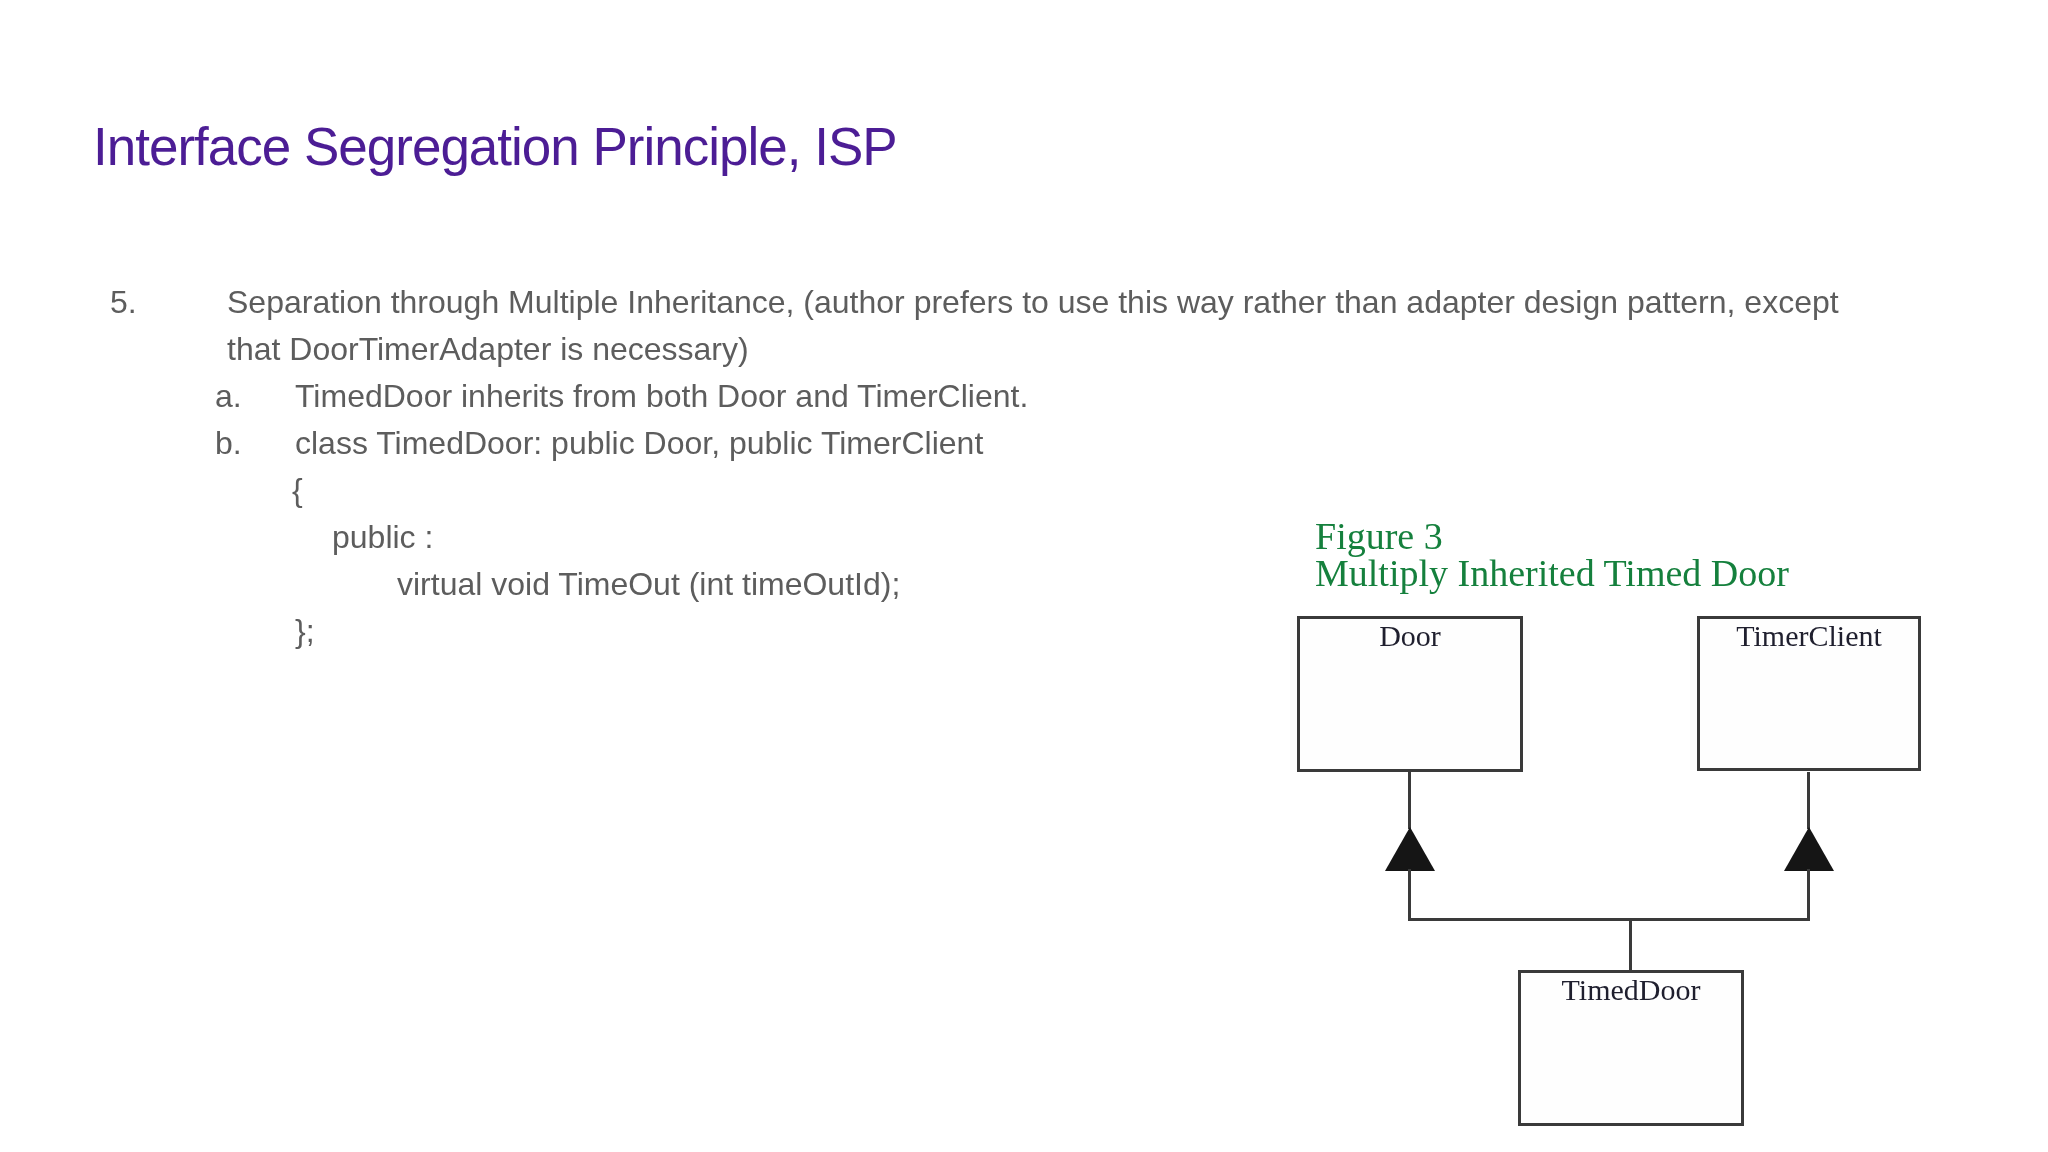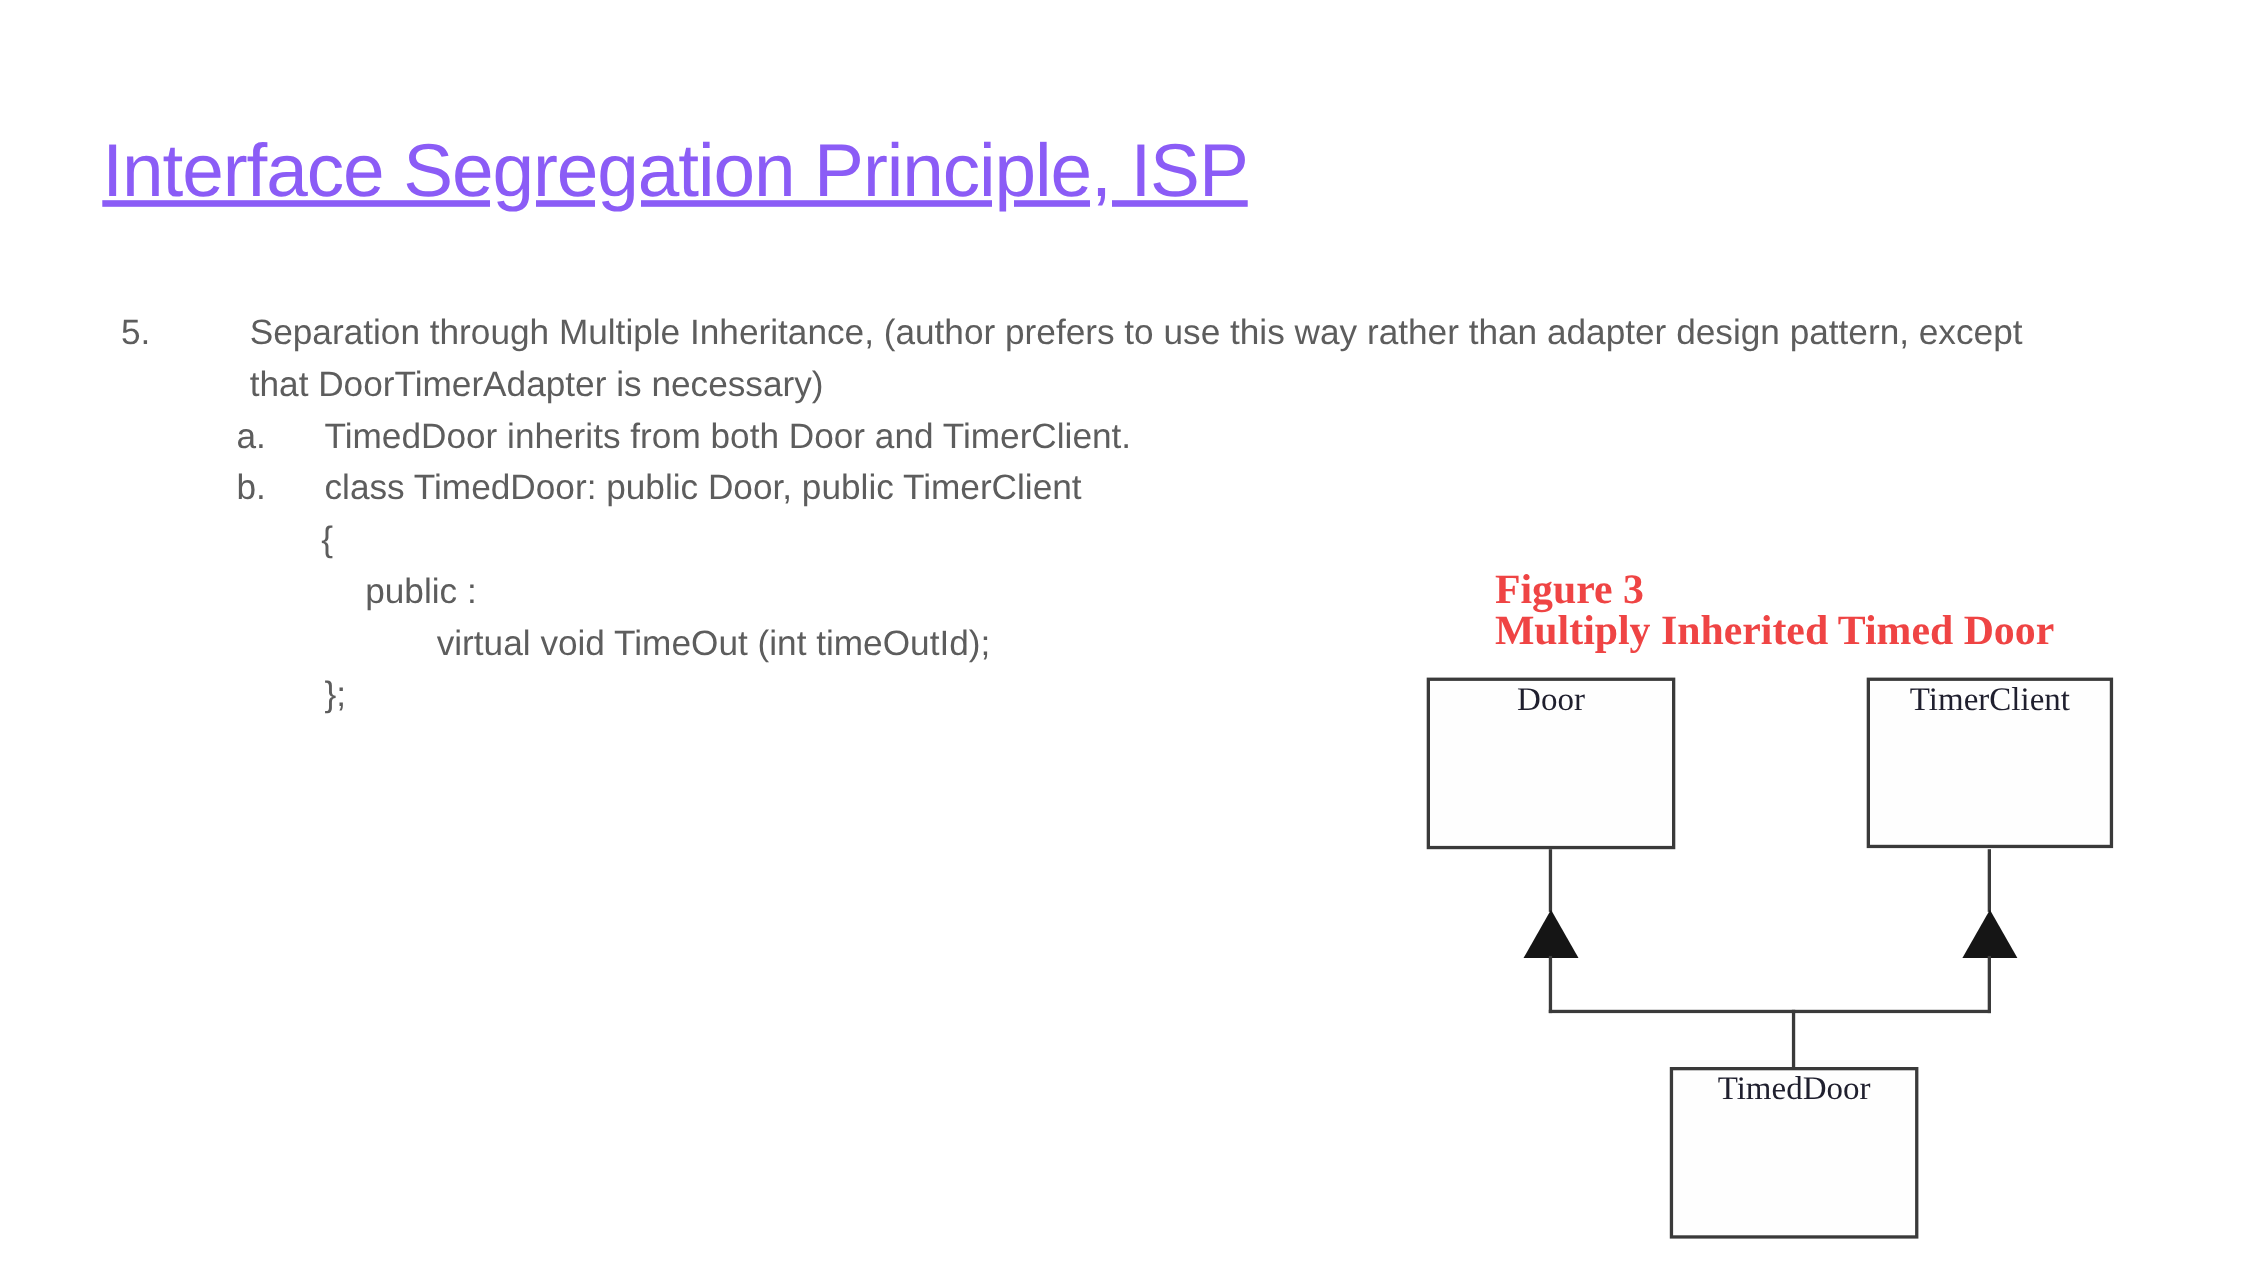--- a/index.html
+++ b/index.html
@@ -4,23 +4,22 @@
 <style>
   html,body { margin:0; padding:0; background:#ffffff; }
   .slide {
     position:relative; width:2048px; height:1152px; background:#ffffff;
     overflow:hidden; font-family:"Liberation Sans", sans-serif;
   }
 
   
   .title {
     position:absolute; left:93px; top:118px;
-    font-size:68px; line-height:1.1; color:#8b5cf6; letter-spacing:-1px;
+    font-size:53px; line-height:1.1; color:#4c1d95; letter-spacing:-1px;
     white-space:nowrap;
-    text-decoration:underline;
   }
 
   
   .body {
     position:absolute; left:0; top:279px; width:2048px;
     font-size:32px; color:#5d5d5d;
   }
   .line { position:relative; height:47px; line-height:47px; white-space:nowrap; }
   .line span { position:absolute; top:0; }
   .marker-5  { left:110px; }
@@ -28,22 +27,22 @@
   .t-item    { left:193px;margin-left:34px; }
   .t-sub     { left:295px; }
   .code-0    { left:292px; }
   .code-1    { left:332px; }
   .code-2    { left:397px; }
   .code-3    { left:295px; }
 
   
   .fig-caption {
     position:absolute; left:1315px; top:518px;
-    font-family:"Liberation Serif", serif; font-weight:bold;
-    font-size:38px; line-height:37px; color:#ef4444; white-space:nowrap;margin-left:44px;
+    font-family:"Liberation Serif", serif; font-weight:normal;
+    font-size:38px; line-height:37px; color:#15803d; white-space:nowrap;
   }
 
   
   .dbox {
     position:absolute; border:3px solid #3a3a3a; background:#fefefe;
     display:flex; align-items:flex-start; justify-content:center;
     font-family:"Liberation Serif", serif; font-size:30px; color:#1f1f2e;
   }
   .box-door        { left:1297px; top:616px;  width:220px; height:150px; }
   .box-timerclient { left:1697px; top:616px;  width:218px; height:149px; }

